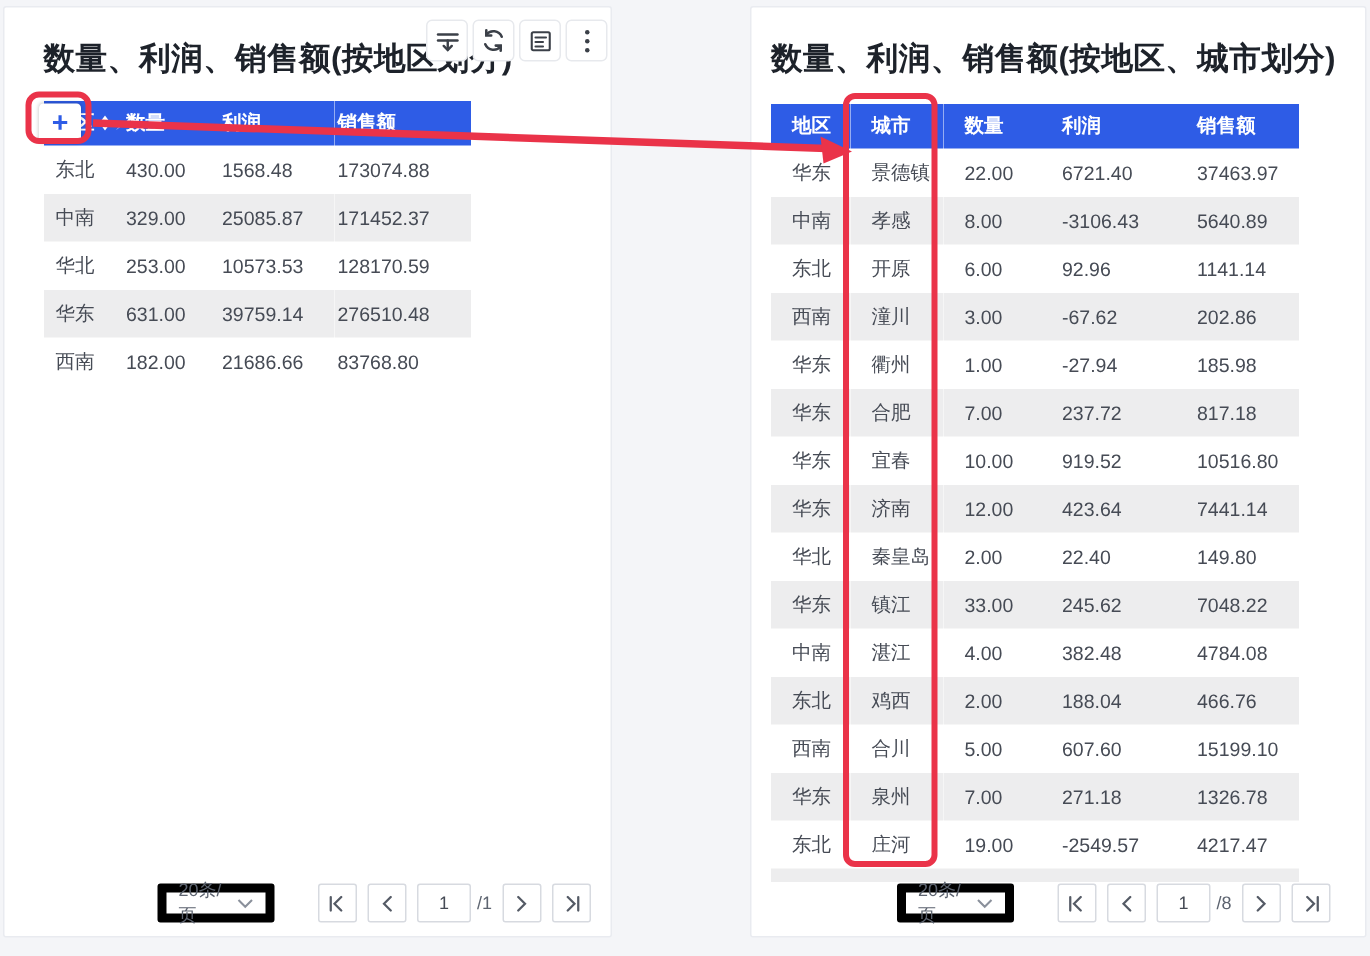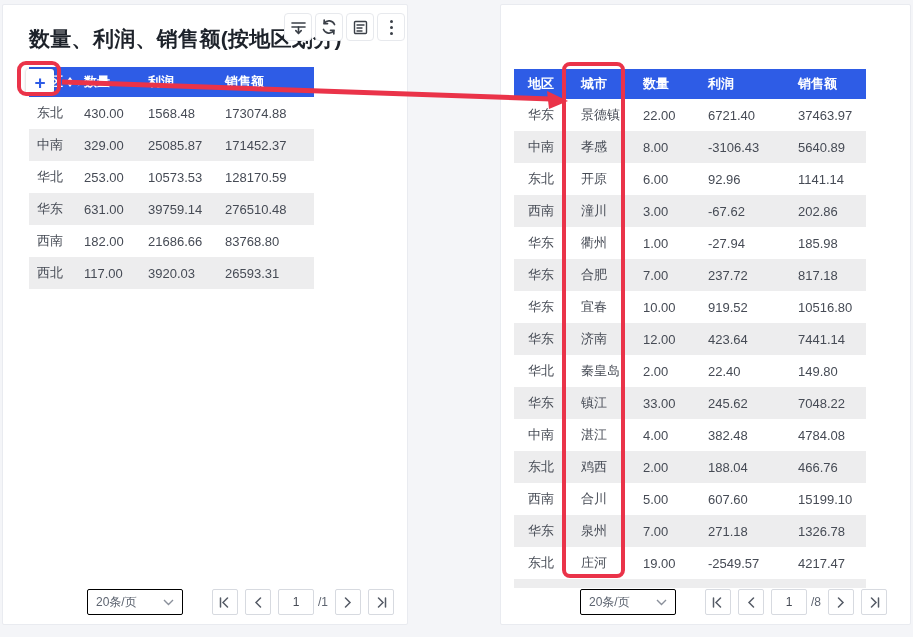--- a/index.html
+++ b/index.html
@@ -55,21 +55,21 @@
              background:#fff; border-radius:3px; box-shadow:0 0 3px rgba(0,0,0,.25);
              display:flex; align-items:center; justify-content:center;
              color:#2e5ce6; font-size:19px; font-weight:bold; z-index:5; cursor:pointer;
              line-height:1; }
 
   
   .pager { position:absolute; bottom:9px; display:flex; align-items:center; gap:7px;
            font-size:12px; color:#5d6470; }
   .card-left  .pager { right:13px; }
   .card-right .pager { right:23px; }
-  .psize { width:96px; height:26px; border:1px solid #000000; border-radius:2px;
+  .psize { width:78px; height:26px; border:6px solid #000000; border-radius:2px;
            display:flex; align-items:center; justify-content:space-between;
            padding:1px 8px; margin-right:22px; background:#fff; cursor:pointer; }
   .pbtn { width:26px; height:26px; border:1px solid #d7dae0; border-radius:2px;
           background:#fff; display:flex; align-items:center; justify-content:center;
           color:#555b66; cursor:pointer; padding:0; }
   .pinput { width:36px; height:26px; border:1px solid #d7dae0; border-radius:2px;
             text-align:center; font-size:12px; color:#464b55; font-family:inherit; }
   .ptotal { margin-left:-3px; }
 
   
@@ -179,26 +179,20 @@
             <td>631.00</td>
             <td>39759.14</td>
             <td>276510.48</td>
           </tr>
           <tr>
             <td>西南</td>
             <td>182.00</td>
             <td>21686.66</td>
             <td>83768.80</td>
           </tr>
-          <tr class="zebra">
-            <td>西北</td>
-            <td>117.00</td>
-            <td>3920.03</td>
-            <td>26593.31</td>
-          </tr>
         </tbody>
     </table>
 
     <div class="plusbox">
       <span>+</span>
     </div>
 
     <div class="pager">
       <div class="psize">
         <span>20条/页</span>
@@ -229,20 +223,21 @@
       <button class="pbtn">
         <svg width="11" height="11" viewBox="0 0 11 11" fill="none" stroke="#555b66" stroke-width="1.5" stroke-linecap="round">
             <line x1="9.5" y1="1" x2="9.5" y2="10"></line>
             <polyline points="2.5,1 7,5.5 2.5,10"></polyline>
           </svg>
       </button>
     </div>
   </section>
 
   <section class="card card-right">
+    <h2 class="card-title">数量、利润、销售额(按地区、城市划分)</h2>
 
     <table class="t-right">
       <colgroup>
           <col style="width:53px">
           <col style="width:62px">
           <col style="width:65px">
           <col style="width:90px">
           <col style="width:82px">
         </colgroup>
       <thead>

